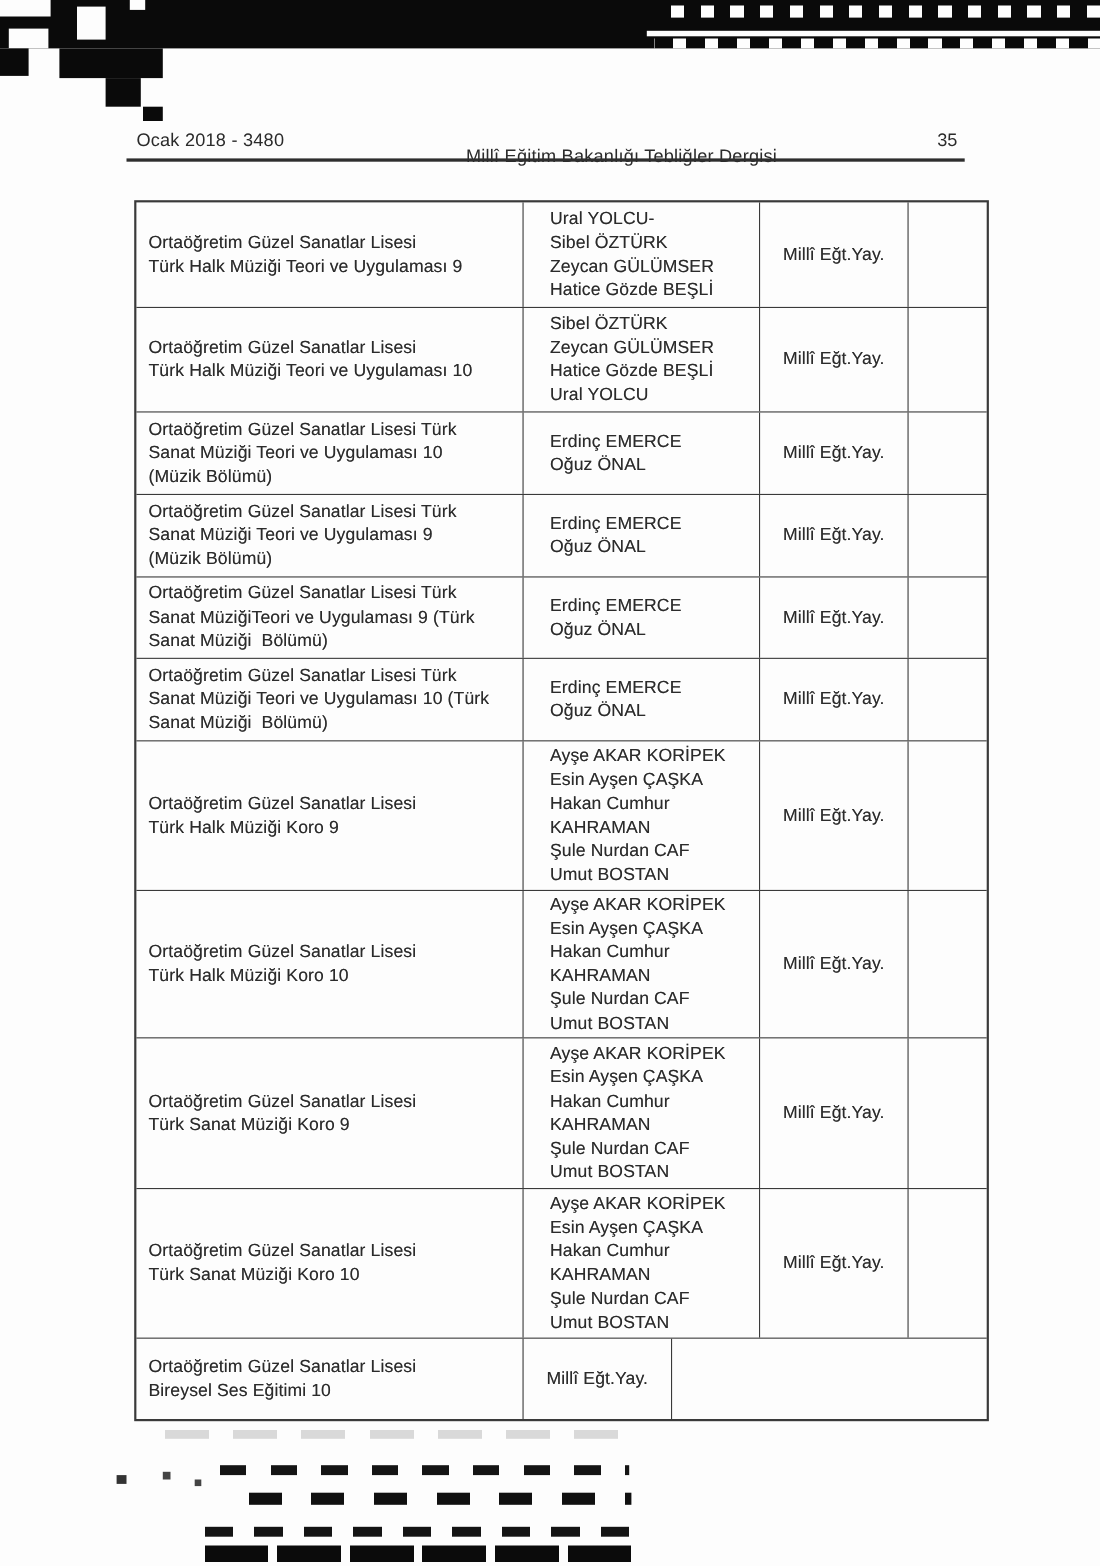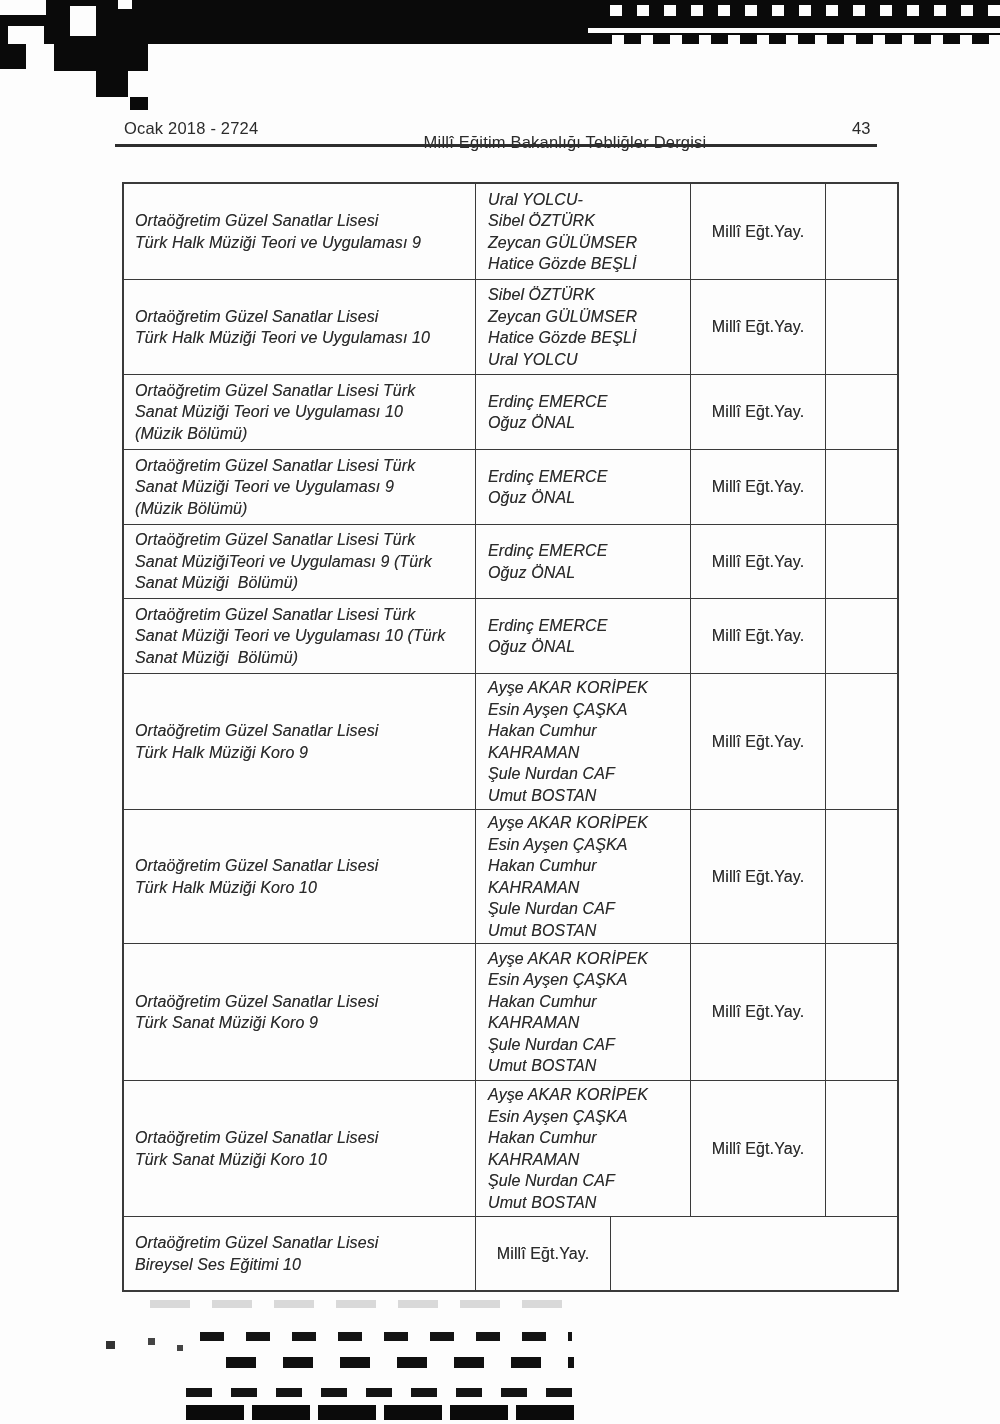--- a/index.html
+++ b/index.html
@@ -28,22 +28,22 @@
   .trow { display:flex; border-top:1.5px solid #3a3a3a; box-sizing:border-box; }
   .trow:first-child { border-top:none; }
   .cell {
     box-sizing:border-box;
     display:flex; align-items:center;
     font-size:16px; line-height:21.5px;
     white-space:pre-wrap;
     letter-spacing:.1px;
     text-shadow:0 0 .4px rgba(45,45,45,.55);
   }
-  .cell.title    { width:351px; padding:4px 6px 4px 11px;font-style:italic; }
-  .cell.authors  { width:215px; padding:4px 2px 4px 12px; border-left:1.5px solid #3a3a3a;font-style:italic; }
+  .cell.title    { width:351px; padding:4px 6px 4px 11px; }
+  .cell.authors  { width:215px; padding:4px 2px 4px 24px; border-left:1.5px solid #3a3a3a; }
   .cell.pub      { width:135px; justify-content:center; text-align:left; border-left:1.5px solid #3a3a3a; }
   .cell.approval { flex:1; border-left:1.5px solid #3a3a3a; }
 
   
   .art { position:absolute; }
   .ink { background:#0a0a0a; }
   
   .at-band  { left:0; top:0; width:1000px; height:44px; }
   .at-n1 { left:0;   top:0;  width:46px; height:15px; background:#fdfdfd; }
   .at-n2 { left:8px; top:26px; width:36px; height:18px; background:#fdfdfd; }
@@ -84,23 +84,23 @@
   <div class="art at-n4"></div>
   <div class="art at-dots1"></div>
   <div class="art at-gap"></div>
   <div class="art at-dots2"></div>
   <div class="art ink at-b1"></div>
   <div class="art ink at-b2"></div>
   <div class="art ink at-b3"></div>
   <div class="art ink at-b4"></div>
 </div>
 
-<div class="hdr-left">Ocak 2018 - 2724</div>
+<div class="hdr-left">Ocak 2018 - 3480</div>
 <div class="hdr-center">Millî Eğitim Bakanlığı Tebliğler Dergisi</div>
-<div class="hdr-right">43</div>
+<div class="hdr-right">35</div>
 <div class="hdr-rule"></div>
 
 <div class="book-table">
   <div class="trow" style="height: 95px;">
     <div class="cell title">Ortaöğretim Güzel Sanatlar Lisesi
 Türk Halk Müziği Teori ve Uygulaması 9</div>
     <div class="cell authors">Ural YOLCU-
 Sibel ÖZTÜRK
 Zeycan GÜLÜMSER
 Hatice Gözde BEŞLİ</div>

